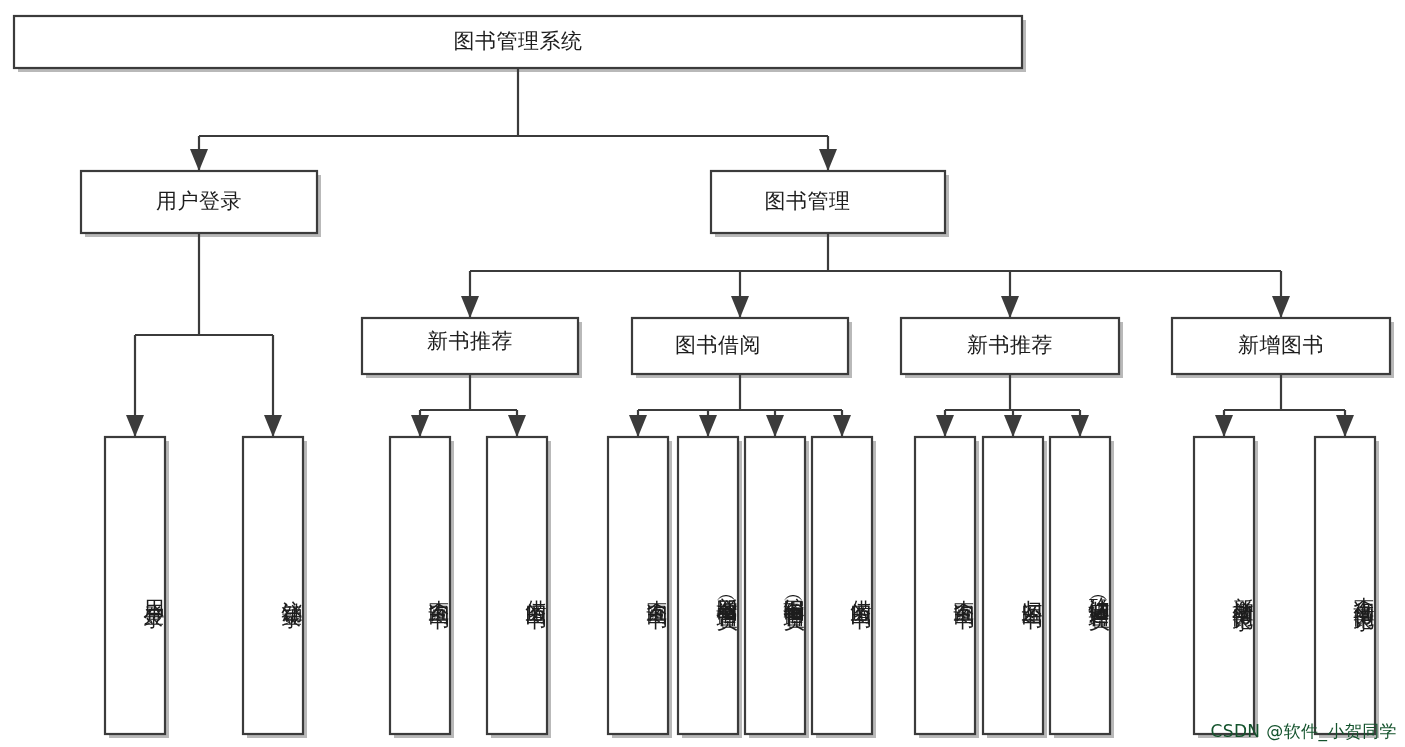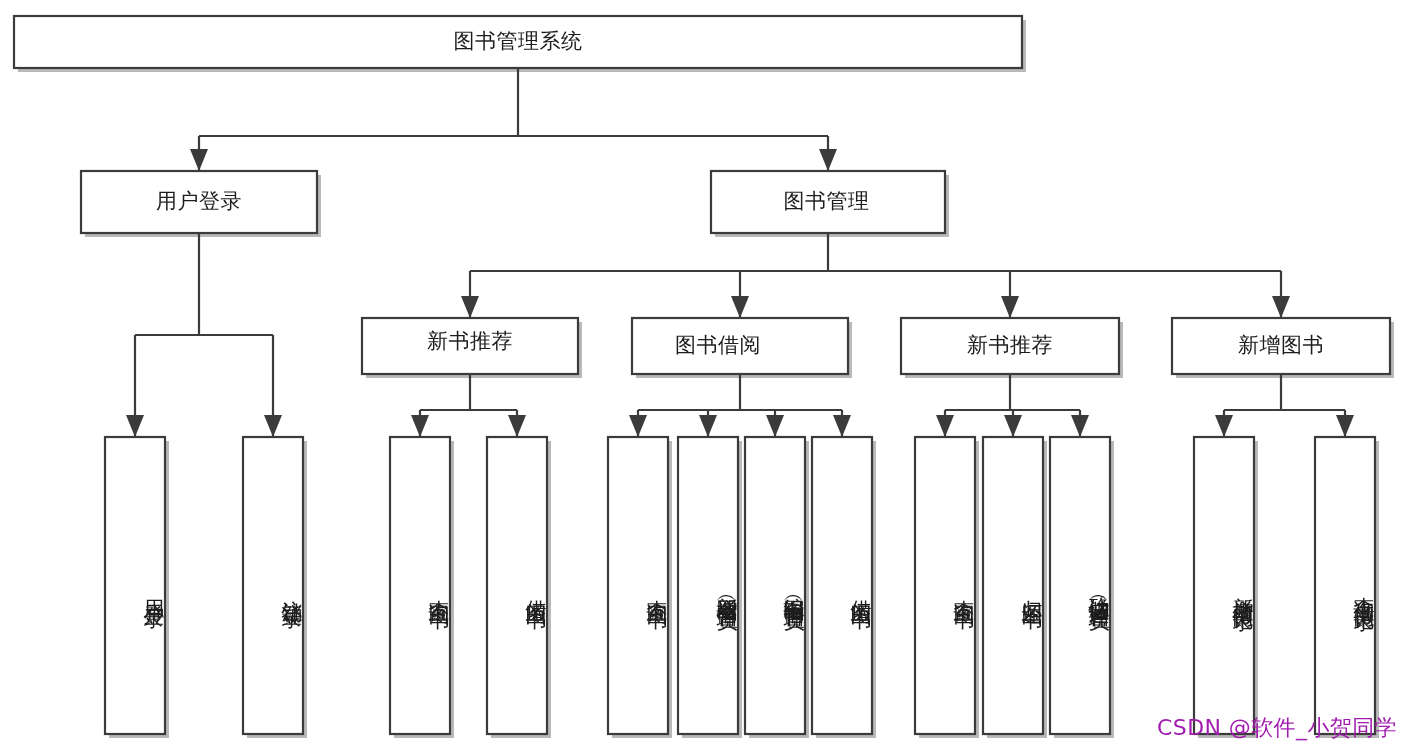--- a/index.html
+++ b/index.html
@@ -70,22 +70,22 @@
     padding-top: 6px;
     box-sizing: border-box;
   }
   .node-label.vert.tall {
     letter-spacing: 2px;
   }
   .watermark {
     position: absolute;
     right: 8px;
     bottom: 4px;
-    font-size: 22px;
-    color: #a21caf;
+    font-size: 17px;
+    color: #14532d;
     font-family: "DejaVu Sans", "Liberation Sans", sans-serif;
     letter-spacing: 0.4px;
     white-space: nowrap;
   }
 </style>
 </head>
 <body>
 
 <div id="diagram-root">
 
@@ -186,21 +186,21 @@
         <rect x="983" y="437" width="60" height="297" class="node-box"></rect>
         <rect x="1050" y="437" width="60" height="297" class="node-box"></rect>
         <rect x="1194" y="437" width="60" height="297" class="node-box"></rect>
         <rect x="1315" y="437" width="60" height="297" class="node-box"></rect>
       </g>
   </svg>
 
   <div id="label-layer">
       <div class="node-label horiz" style="left: 14px; top: 16px; width: 1008px; height: 52px;">图书管理系统</div>
       <div class="node-label horiz" style="left: 81px; top: 171px; width: 236px; height: 62px;">用户登录</div>
-      <div class="node-label horiz" style="left: 711px; top: 171px; width: 193px; height: 62px; padding-left: 19px;">图书管理</div>
+      <div class="node-label horiz" style="left: 711px; top: 171px; width: 193px; height: 62px;">图书管理</div>
       <div class="node-label horiz" style="left: 362px; top: 318px; width: 216px; height: 48px;">新书推荐</div>
       <div class="node-label horiz" style="left: 632px; top: 318px; width: 172px; height: 56px;">图书借阅</div>
       <div class="node-label horiz" style="left: 901px; top: 318px; width: 218px; height: 56px;">新书推荐</div>
       <div class="node-label horiz" style="left: 1172px; top: 318px; width: 218px; height: 56px;">新增图书</div>
       <div class="node-label vert" style="left: 105px; top: 437px; width: 60px; height: 297px;">用户登录</div>
       <div class="node-label vert" style="left: 243px; top: 437px; width: 60px; height: 297px;">注销登录</div>
       <div class="node-label vert" style="left: 390px; top: 437px; width: 60px; height: 297px;">查询图书</div>
       <div class="node-label vert" style="left: 487px; top: 437px; width: 60px; height: 297px;">借阅图书</div>
       <div class="node-label vert" style="left: 608px; top: 437px; width: 60px; height: 297px;">查询图书</div>
       <div class="node-label vert tall" style="left: 678px; top: 437px; width: 60px; height: 297px;">新增图书（管理员）</div>

